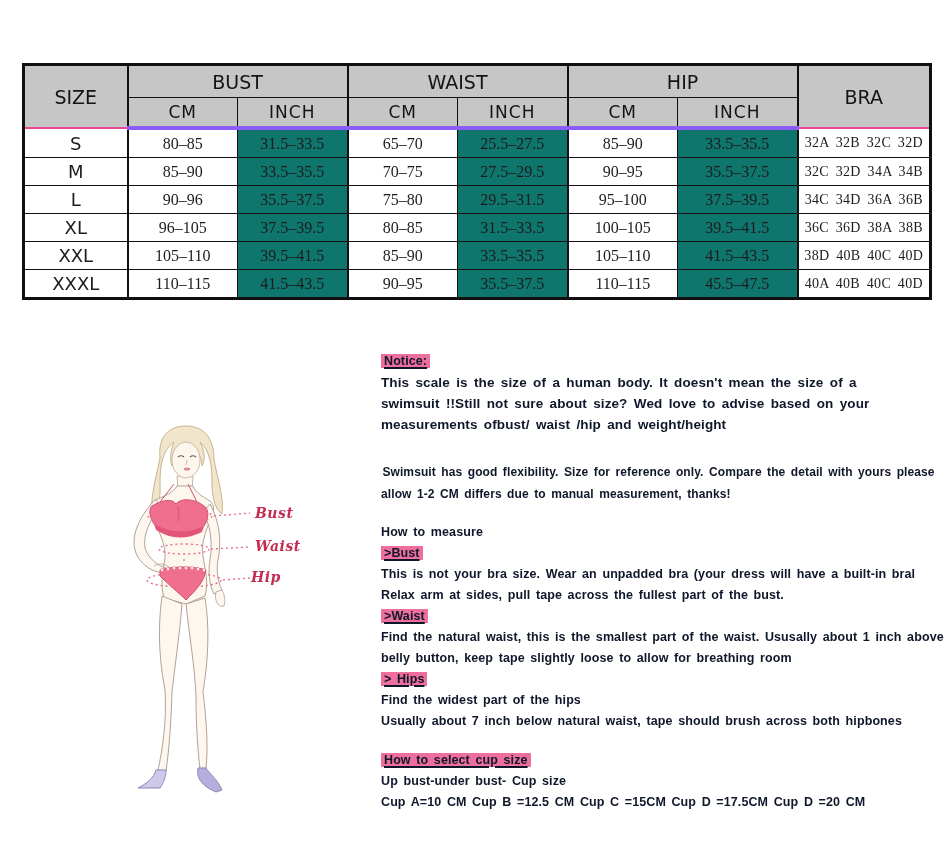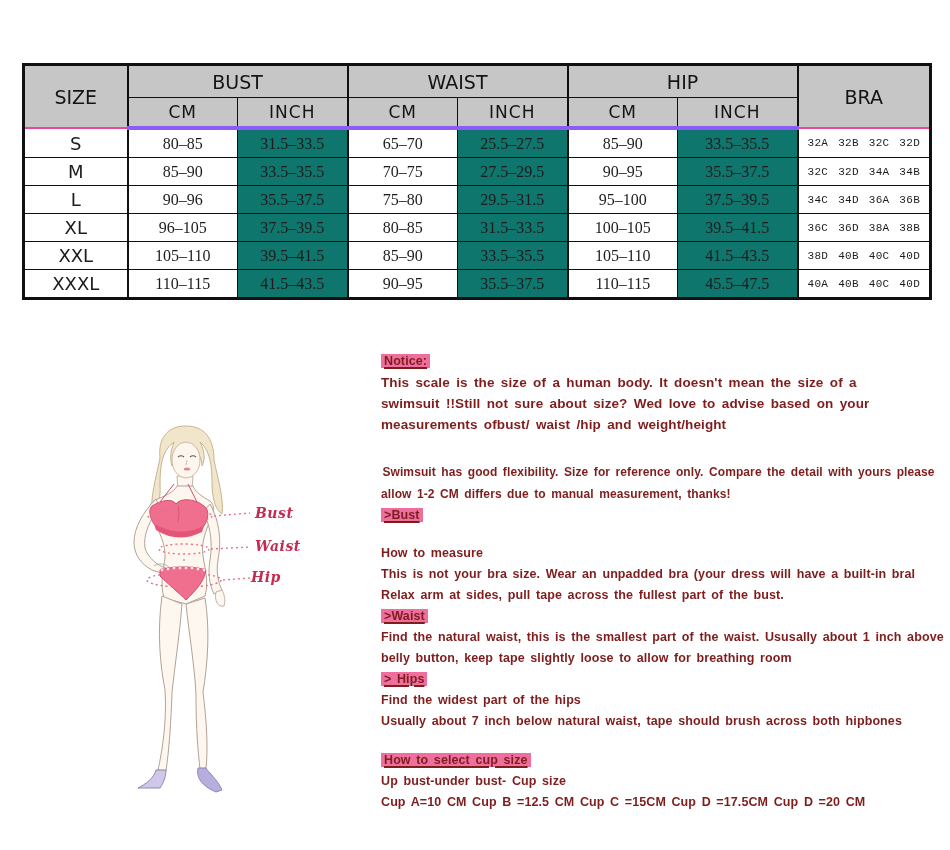--- a/index.html
+++ b/index.html
@@ -12,29 +12,29 @@
   .size-chart th,.size-chart td{border:1px solid #101010;text-align:center;vertical-align:middle;
         padding:0;overflow:hidden;white-space:nowrap;}
   .size-chart thead th{background:#c6c6c6;font-family:"DejaVu Sans",sans-serif;font-weight:500;color:#141414;}
   .size-chart thead tr.top th{font-size:19px;height:31px;}
   .size-chart thead tr.sub th{font-size:17px;height:28px;letter-spacing:1px;border-bottom:4px solid #8b5cf6;}
   .size-chart th.hdr-span{font-size:19px;border-bottom:2px solid #ec4899;}
   .size-chart .group-start{border-left:2px solid #101010;}
   .size-chart tbody td{height:27px;font-family:"Liberation Serif",serif;font-size:16px;background:#ffffff;}
   .size-chart tbody td.size{font-family:"DejaVu Sans",sans-serif;font-size:18px;font-weight:500;}
   .size-chart tbody td.inch{background:#0f766e;}
-  .size-chart tbody td.bra{font-family:Liberation Mono, monospace;font-size:11px;letter-spacing:0.3px;word-spacing:3px;}
+  .size-chart tbody td.bra{font-family:Liberation Serif, serif;font-size:14px;letter-spacing:0.3px;word-spacing:3px;}
 
   
   .figure-area{position:absolute;left:100px;top:420px;width:215px;height:395px;}
   .fig-label{position:absolute;font-family:"DejaVu Serif",serif;font-style:italic;font-weight:bold;
         font-size:14px;color:#c32b50;letter-spacing:0.5px;}
 
   
-  .text-col{position:absolute;left:381px;top:351px;width:555px;font-weight:bold;color:#7f1d1d;}
+  .text-col{position:absolute;left:381px;top:351px;width:555px;font-weight:bold;color:#0f172a;}
   .t-line{font-size:12.5px;line-height:21px;letter-spacing:0.1px;word-spacing:2px;white-space:nowrap;}
   .notice-para{font-size:13.5px;word-spacing:2.5px;}
   .flex-line{font-size:12px;line-height:22px;}
   .gap-lg{margin-top:26px;text-align:center;}
   .gap-md{margin-top:17px;}
   .gap-cup{margin-top:18px;}
   .hl{background:#ee6f9d;padding:0 3px;text-decoration:underline;text-decoration-thickness:2px;
         text-underline-offset:2px;}
 </style>
 </head>
@@ -213,22 +213,22 @@
 
   <div class="text-col">
     <div class="t-line"><span class="hl">Notice:</span></div>
     <div class="t-line notice-para">This scale is the size of a human body. It doesn't mean the size of a</div>
     <div class="t-line notice-para">swimsuit !!Still not sure about size? Wed love to advise based on your</div>
     <div class="t-line notice-para">measurements ofbust/ waist /hip and weight/height</div>
 
     <div class="t-line flex-line gap-lg">Swimsuit has good flexibility. Size for reference only. Compare the detail with yours please</div>
     <div class="t-line flex-line">allow 1-2 CM differs due to manual measurement, thanks!</div>
 
+    <div class="t-line gap-md">How to measure</div>
     <div class="t-line"><span class="hl">&gt;Bust</span></div>
-    <div class="t-line gap-md">How to measure</div>
     <div class="t-line">This is not your bra size. Wear an unpadded bra (your dress will have a built-in bral</div>
     <div class="t-line">Relax arm at sides, pull tape across the fullest part of the bust.</div>
     <div class="t-line"><span class="hl">&gt;Waist</span></div>
     <div class="t-line">Find the natural waist, this is the smallest part of the waist. Ususally about 1 inch above</div>
     <div class="t-line">belly button, keep tape slightly loose to allow for breathing room</div>
     <div class="t-line"><span class="hl">&gt; Hips</span></div>
     <div class="t-line">Find the widest part of the hips</div>
     <div class="t-line">Usually about 7 inch below natural waist, tape should brush across both hipbones</div>
 
     <div class="t-line gap-cup"><span class="hl">How to select cup size</span></div>

